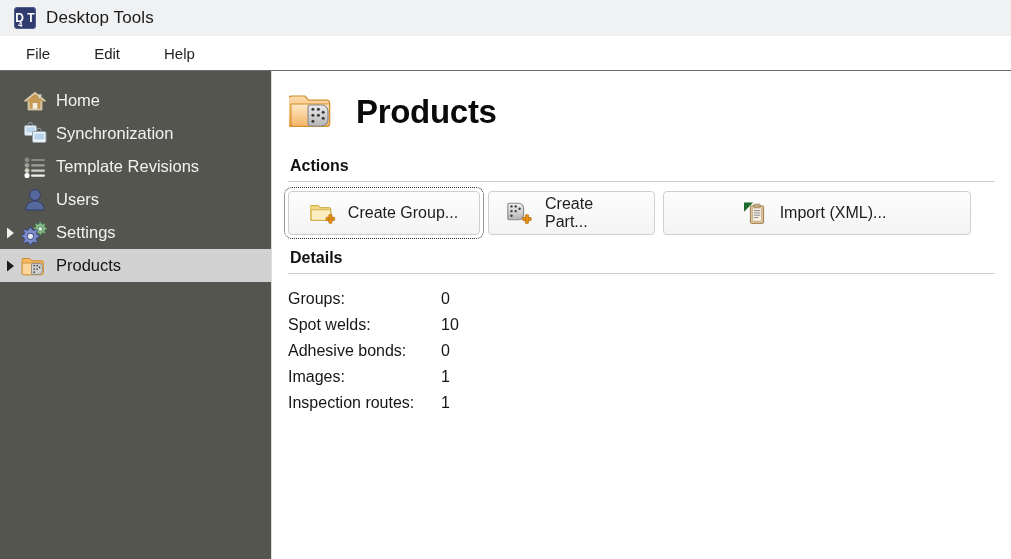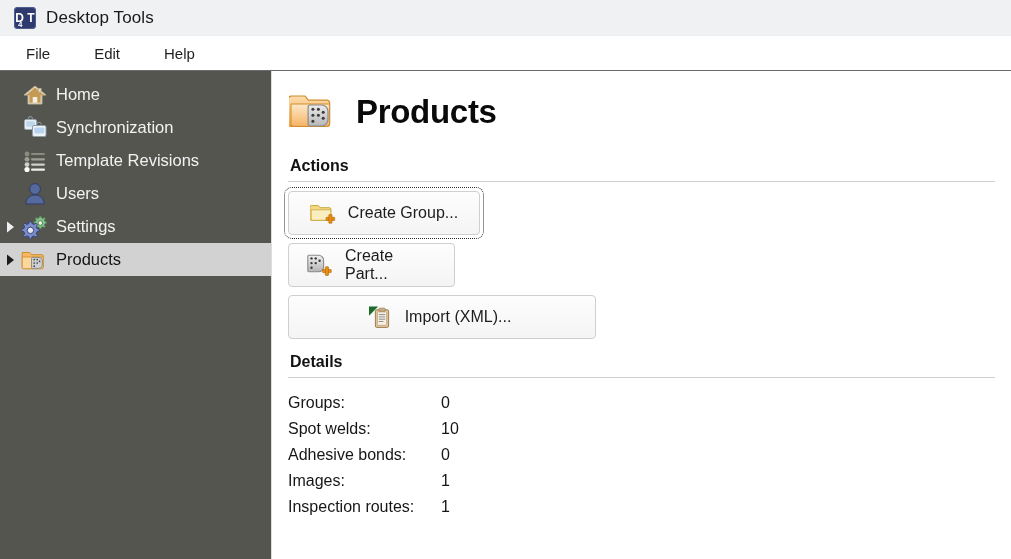--- a/index.html
+++ b/index.html
@@ -91,21 +91,21 @@
     display: flex;
     min-height: 0;
     border-top: 1px solid #6b6b6b;
   }
 
   
   .sidebar {
     width: 271px;
     flex: 0 0 271px;
     background: #55554f;
-    padding-top: 7px;
+    padding-top: 13px;
     overflow: hidden;
     position: relative;
   }
   .nav-item {
     display: flex;
     align-items: center;
     height: 33px;
     padding-left: 0px;
     color: #f2f2f2;
     font-size: 16.5px;
@@ -173,21 +173,20 @@
   .section-rule {
     height: 1px;
     background: #cfcfcf;
     margin-bottom: 9px;
   }
 
   .actions-row {
     display: flex;
     gap: 8px;
     margin-bottom: 14px;
-    flex-direction: column;
   }
   .action-btn {
     height: 44px;
     background: linear-gradient(#fdfdfd, #f4f4f4);
     border: 1px solid #cfcfcf;
     border-radius: 4px;
     display: flex;
     align-items: center;
     justify-content: center;
     gap: 12px;

